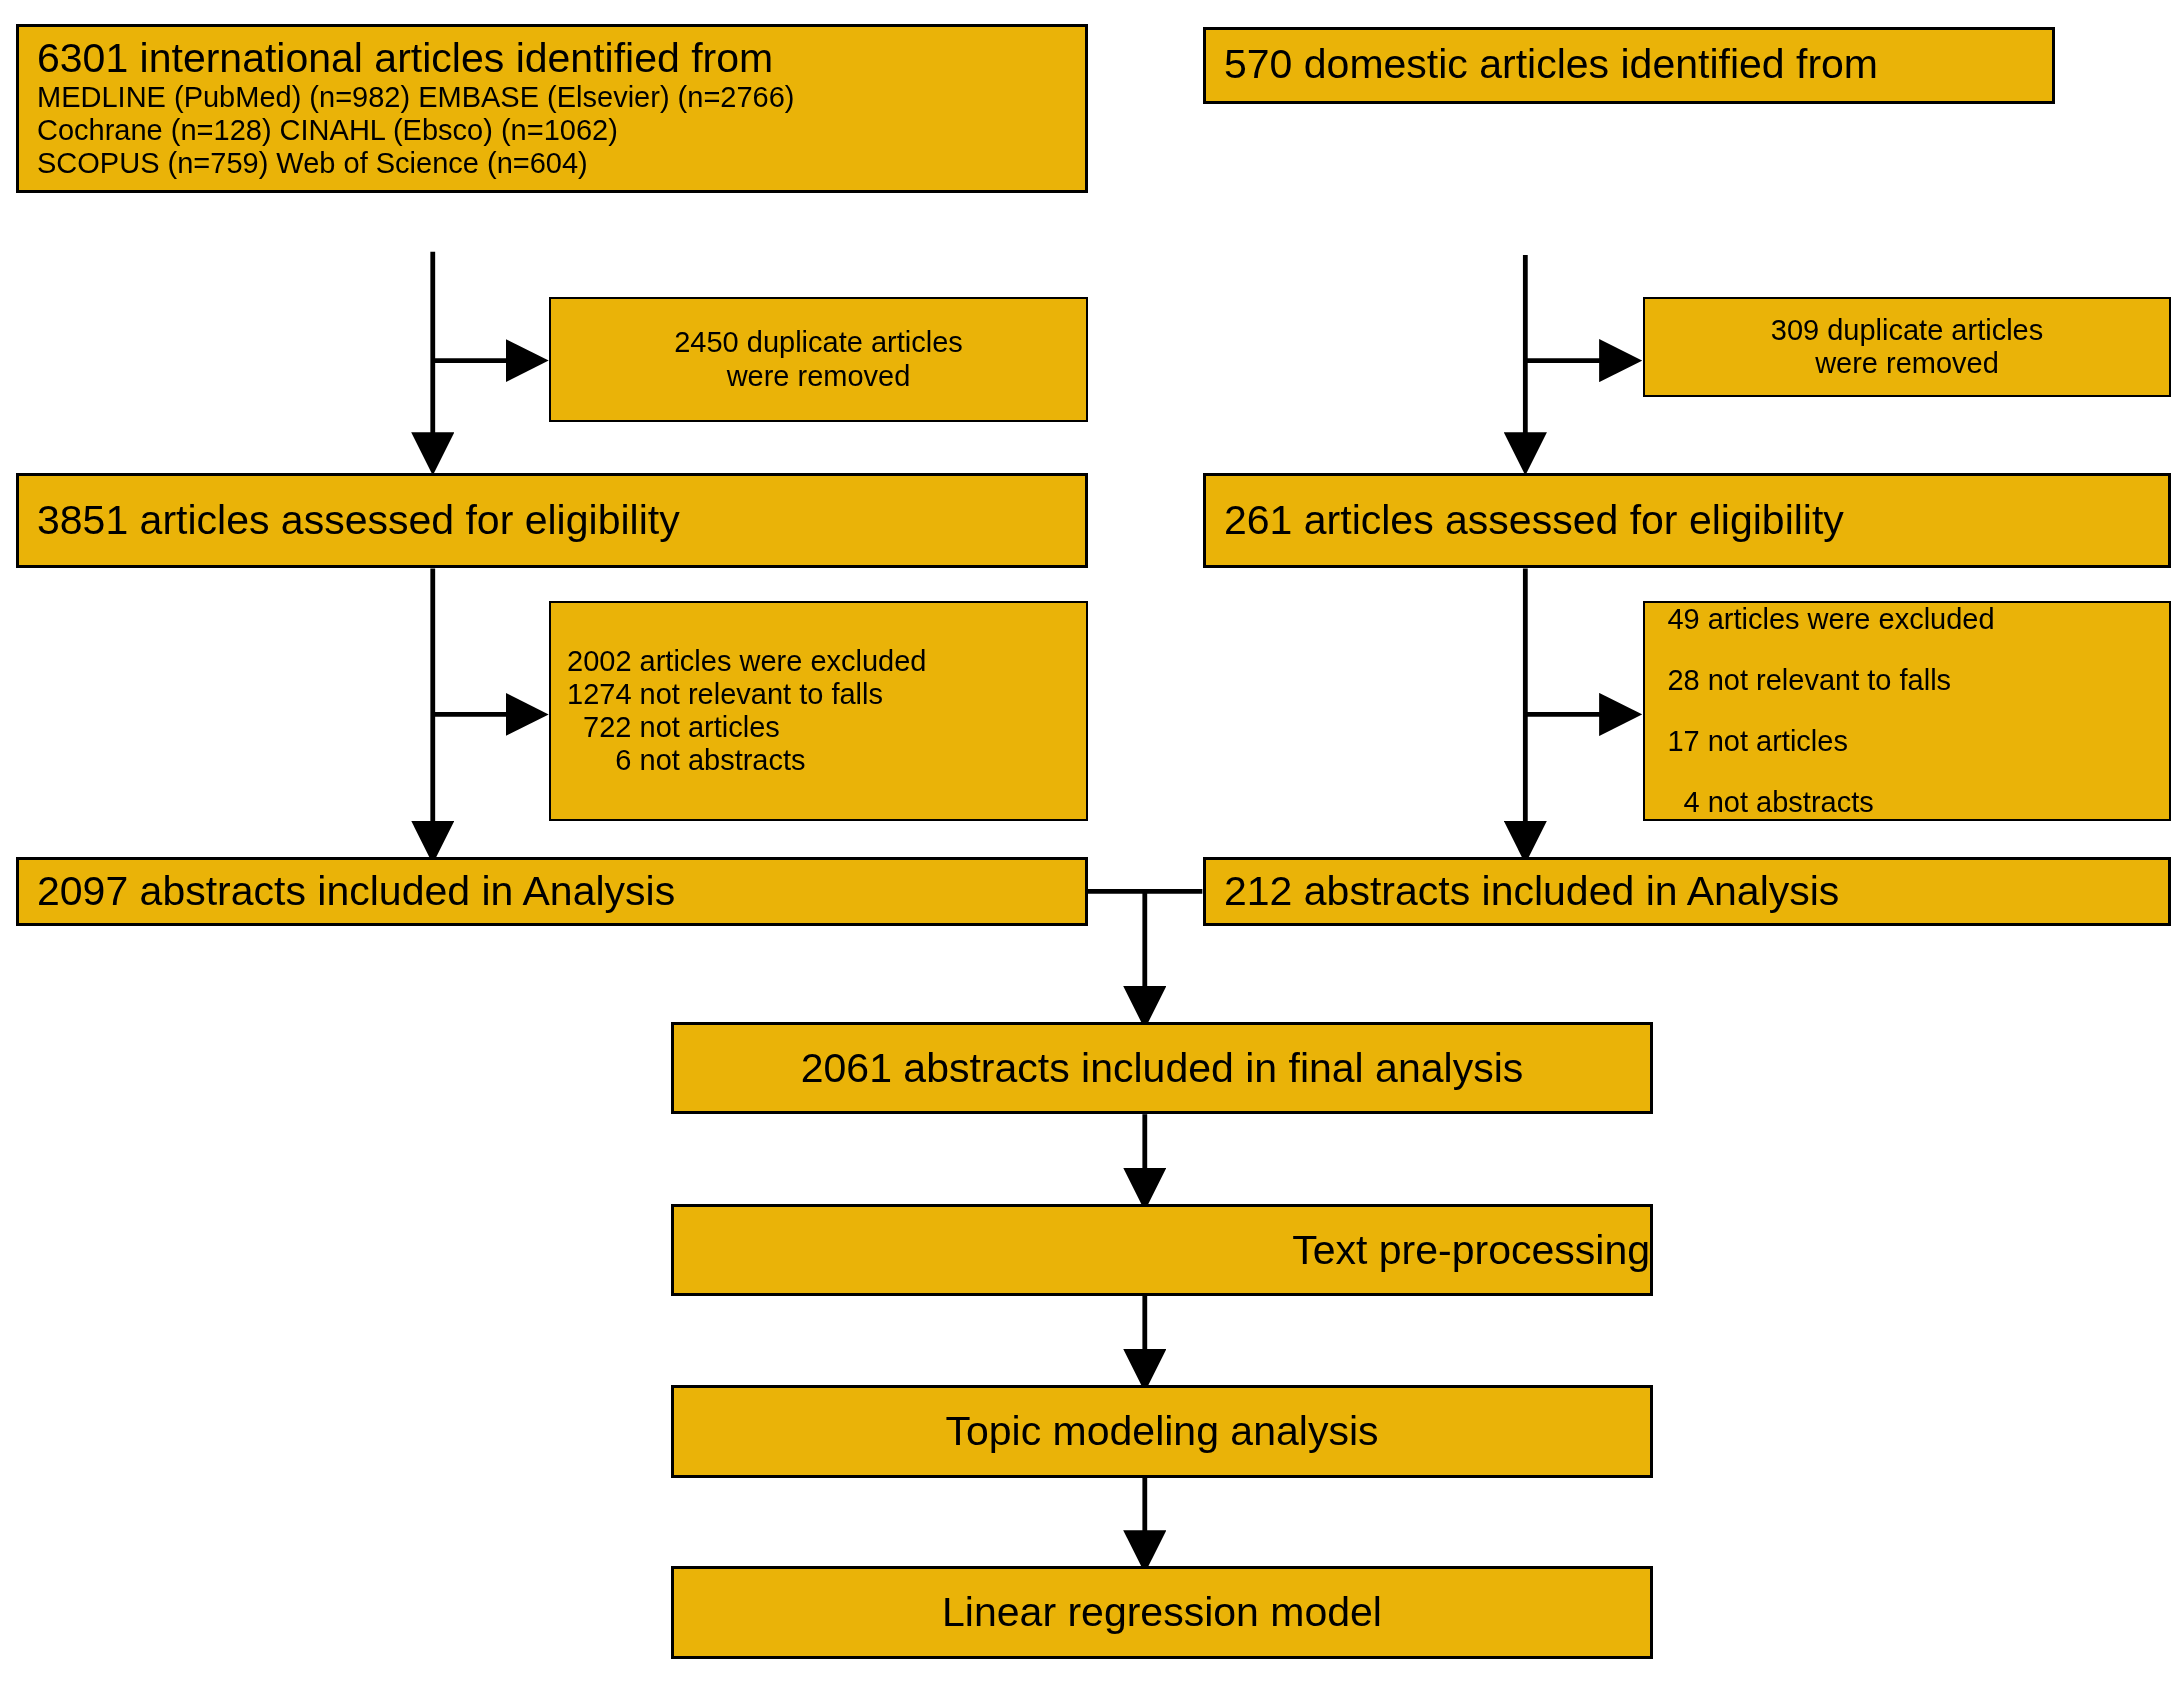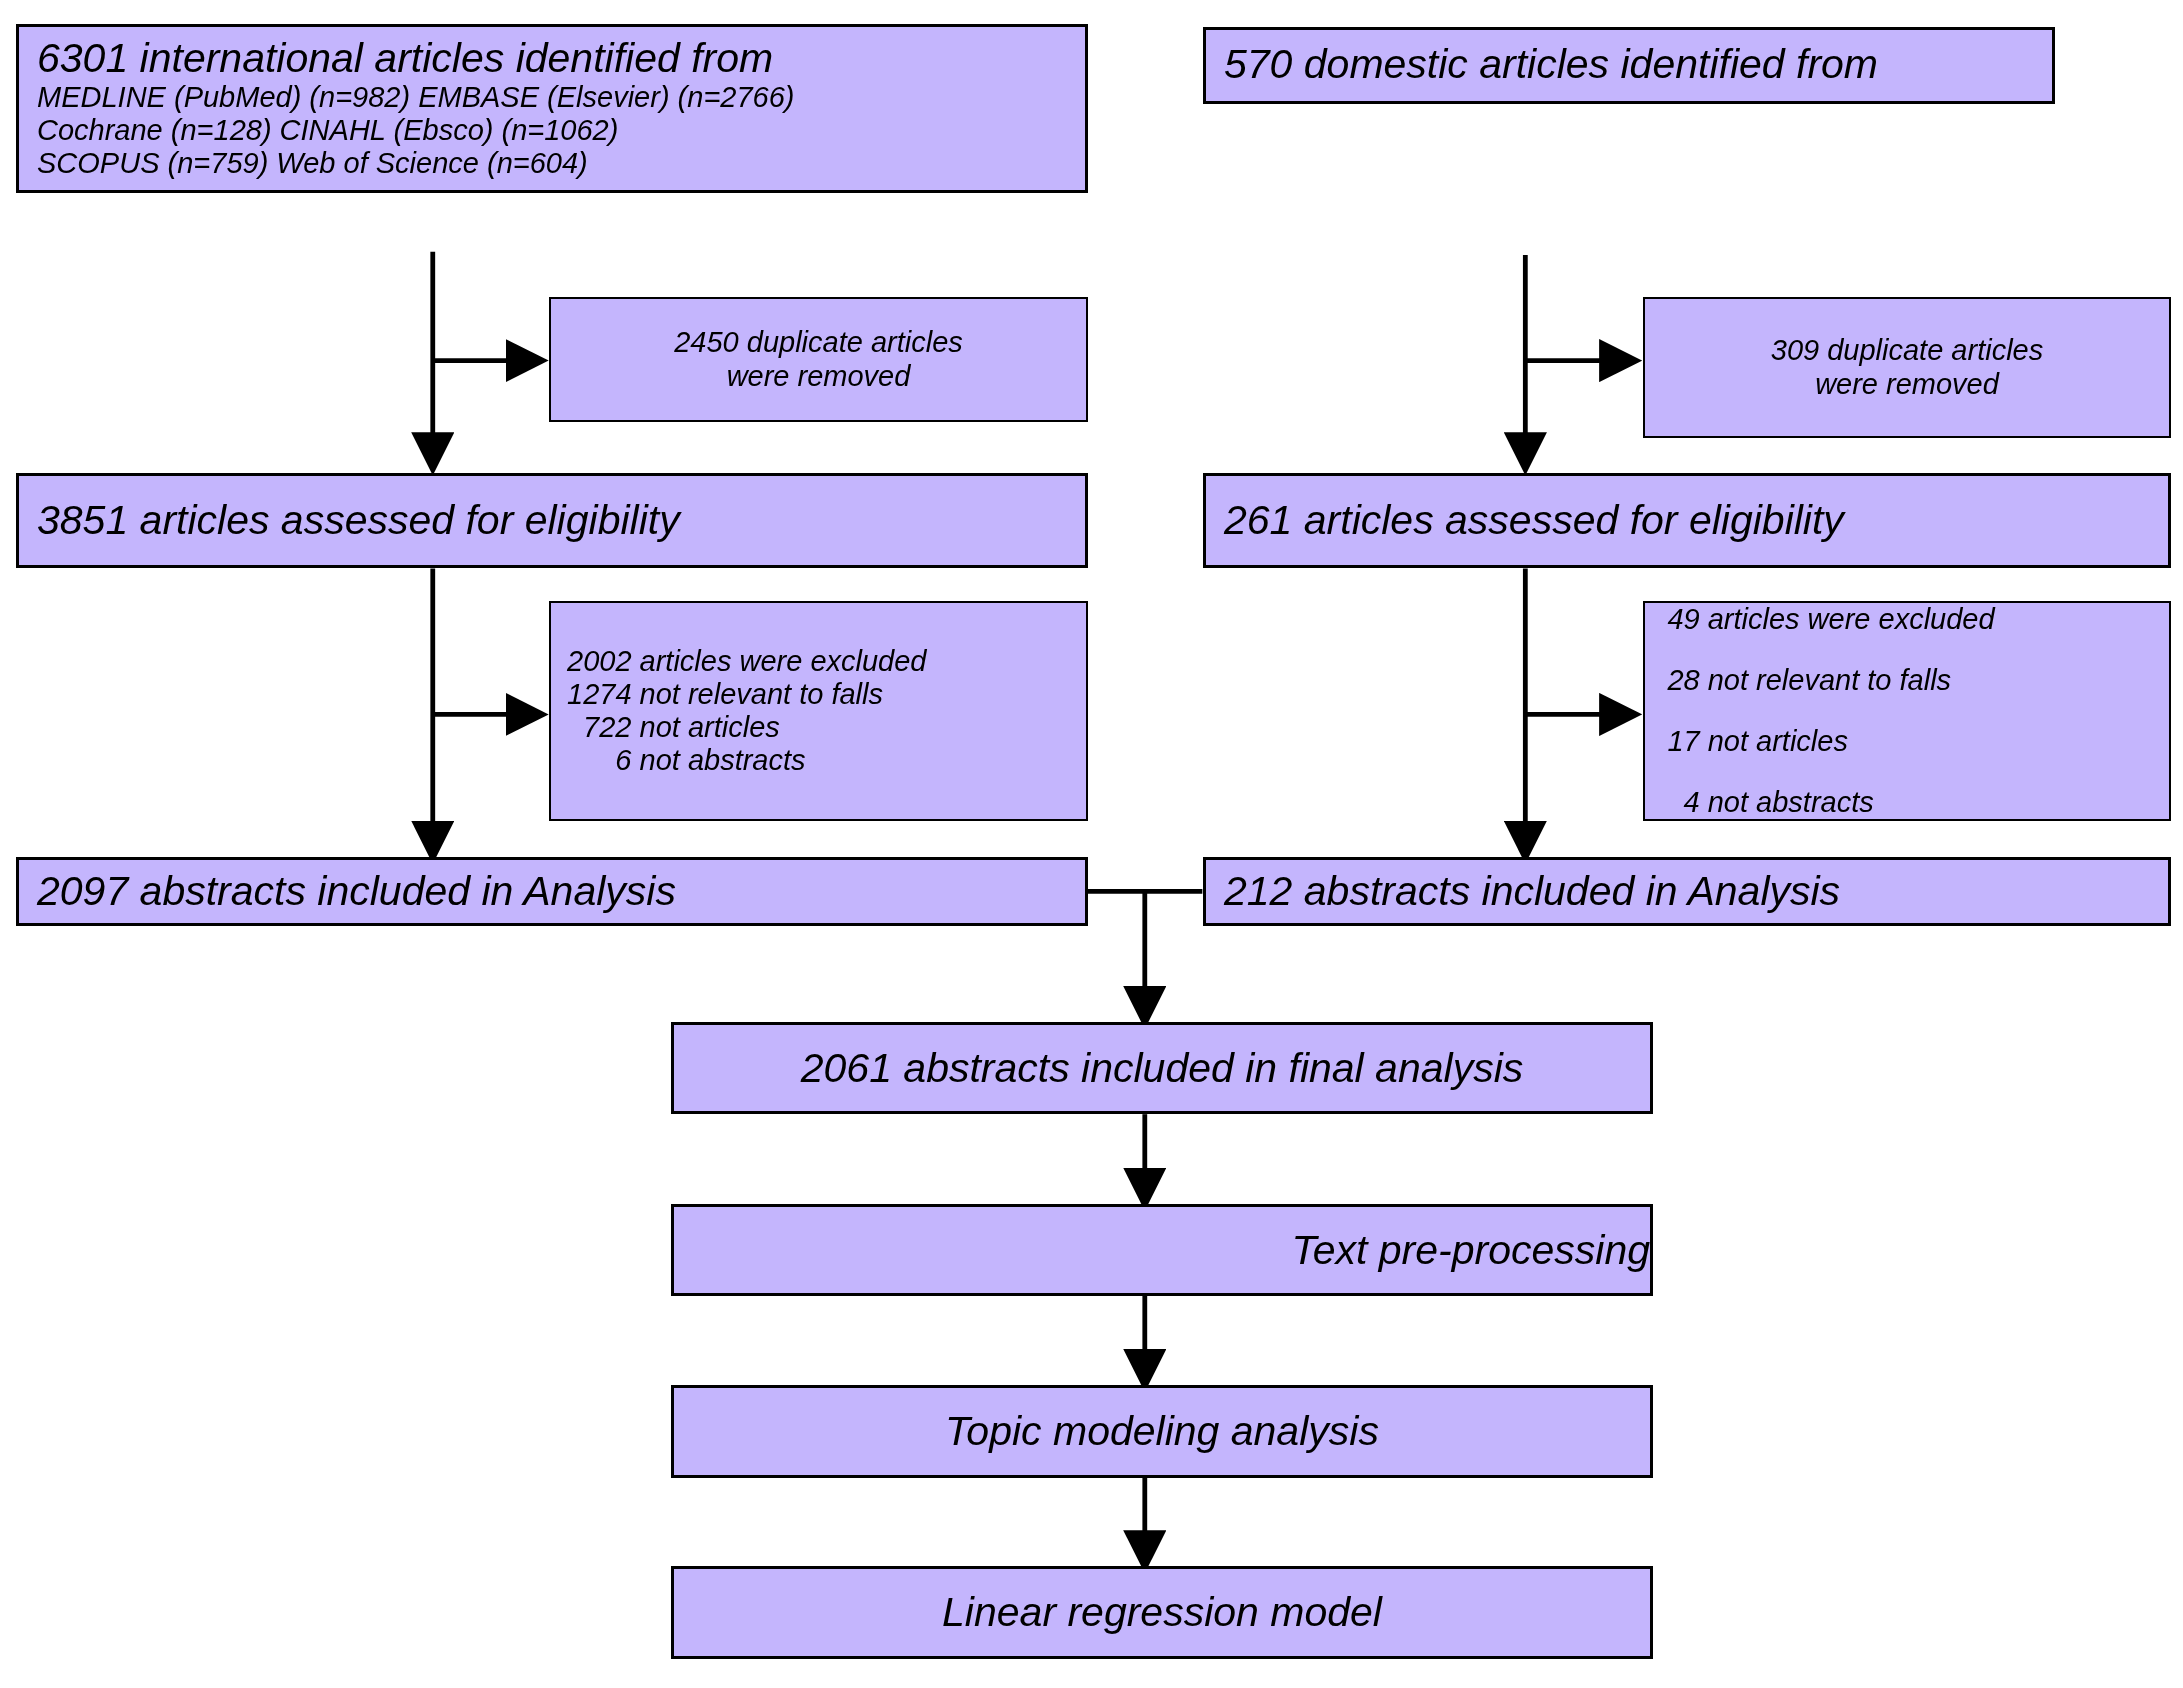--- a/index.html
+++ b/index.html
@@ -22,26 +22,25 @@
   svg.flow-svg {
     position: absolute;
     top: 0; left: 0;
     width: 2183px;
     height: 1689px;
     display: block;
   }
   .node-box {
     position: absolute;
     box-sizing: border-box;
-    background: #c4b5fd;
+    background: #eab308;
     border: 3.7px solid #000000;
     display: flex;
     flex-direction: column;
     justify-content: center;
-    font-style: italic;
   }
   .node-box.thin {
     border-width: 2.7px;
   }
   .node-text {
     color: #000000;
     font-family: "Liberation Sans", sans-serif;
     white-space: pre;
     line-height: 1.14;
   }
@@ -114,21 +113,21 @@
 
   <div class="node-box" style="left:1203px; top:27px; width:852px; min-height:77px; padding:7.5px 0 9.6px 0;">
     <div class="node-text t-big pad-l">570 domestic articles identified from</div>
   </div>
 
   <div class="node-box thin" style="left:549px; top:297px; width:539px; height:125px; align-items:center;">
     <div class="node-text t-lines center">2450 duplicate articles</div>
     <div class="node-text t-lines center">were removed</div>
   </div>
 
-  <div class="node-box thin" style="left:1643px; top:297px; width:528px; height:141px; align-items:center;">
+  <div class="node-box thin" style="left:1643px; top:297px; width:528px; height:100px; align-items:center;">
     <div class="node-text t-lines center">309 duplicate articles</div>
     <div class="node-text t-lines center">were removed</div>
   </div>
 
   <div class="node-box" style="left:16px; top:473px; width:1072px; height:95px;">
     <div class="node-text t-big pad-l">3851 articles assessed for eligibility</div>
   </div>
 
   <div class="node-box" style="left:1203px; top:473px; width:968px; height:95px;">
     <div class="node-text t-big pad-l">261 articles assessed for eligibility</div>

